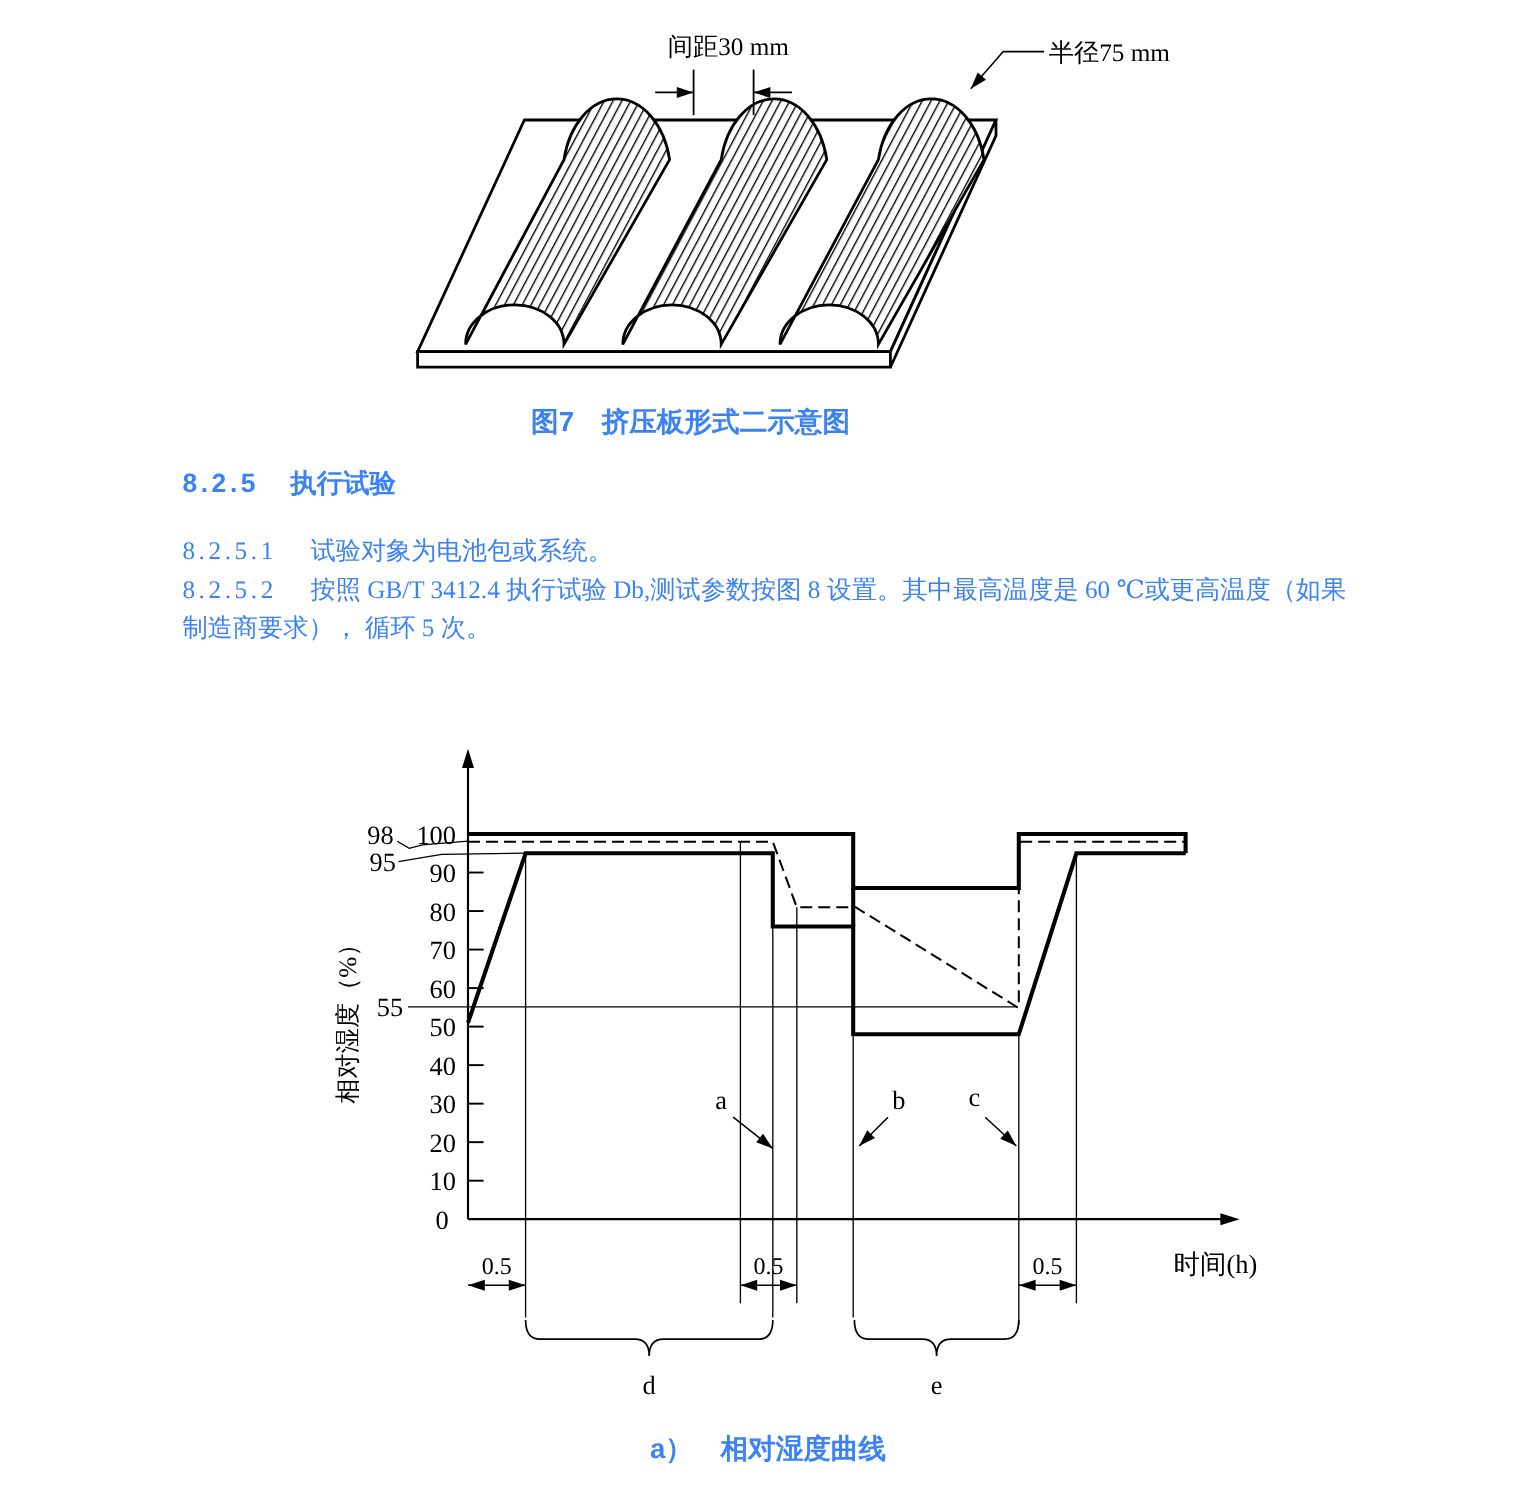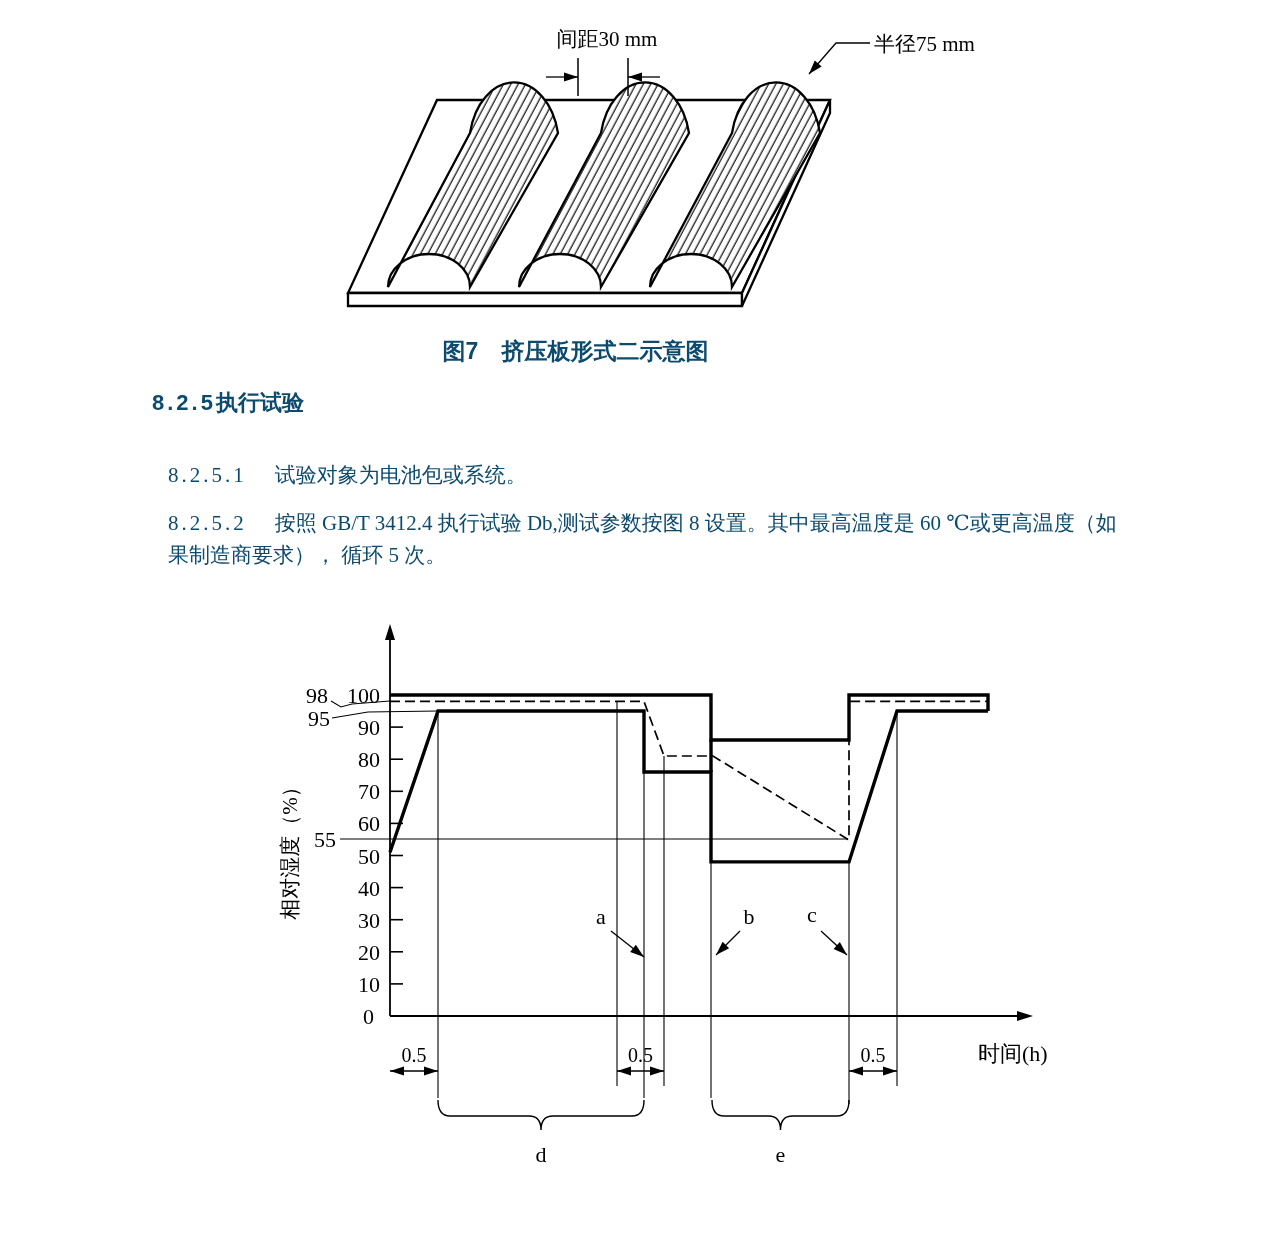--- a/index.html
+++ b/index.html
@@ -1,25 +1,25 @@
 <!DOCTYPE html>
 <html><head>
 <meta charset="utf-8">
 <style>
   html,body{margin:0;padding:0;background:#fff;}
   .page{position:relative;width:1280px;height:1246px;background:#ffffff;overflow:hidden;
-        font-family:"Liberation Serif","DejaVu Serif",serif;color:#0c4a6e;}
+        font-family:"Liberation Serif","DejaVu Serif",serif;color:#3b82f6;}
   svg.layer{position:absolute;left:0;top:0;width:1280px;height:1246px;pointer-events:none;}
   .fig-caption{position:absolute;left:0;top:336px;width:1151px;text-align:center;
         font-family:"Liberation Sans","DejaVu Sans",sans-serif;font-weight:bold;font-size:23px;}
   .sec-heading{position:absolute;left:152px;top:388px;
         font-family:"Liberation Sans","DejaVu Sans",sans-serif;font-weight:bold;font-size:22px;}
-  .sec-heading .num{letter-spacing:3px;}
+  .sec-heading .num{letter-spacing:3px;margin-right:26px;}
   .clauses{position:absolute;left:152px;top:443px;width:990px;font-size:21px;line-height:32px;}
-  .clause{margin:16px;}
+  .clause{margin:0;}
   .clause .num{letter-spacing:3px;margin-right:28px;}
   .chart-caption{position:absolute;left:0;top:1192px;width:1280px;text-align:center;
         font-family:"Liberation Sans","DejaVu Sans",sans-serif;font-weight:bold;font-size:23px;}
 </style>
 </head>
 <body>
 
 <div class="page">
   <svg class="layer" id="fig7-svg" viewBox="0 0 1280 1246">
       <defs>
@@ -128,13 +128,14 @@
 
   <div class="clauses">
     <p class="clause">
       <span class="num">8.2.5.1</span><span>试验对象为电池包或系统。</span>
     </p>
     <p class="clause">
       <span class="num">8.2.5.2</span><span>按照 GB/T 3412.4 执行试验 Db,测试参数按图 8 设置。其中最高温度是 60 ℃或更高温度（如果制造商要求）， 循环 5 次。</span>
     </p>
   </div>
 
+  <div class="chart-caption">a）　相对湿度曲线</div>
 </div>
 
 </body></html>

